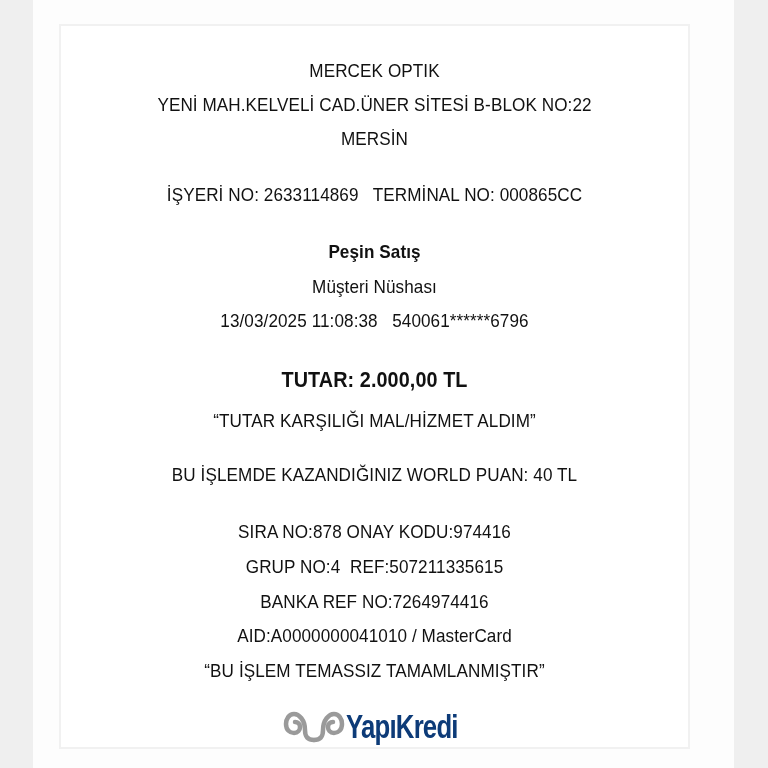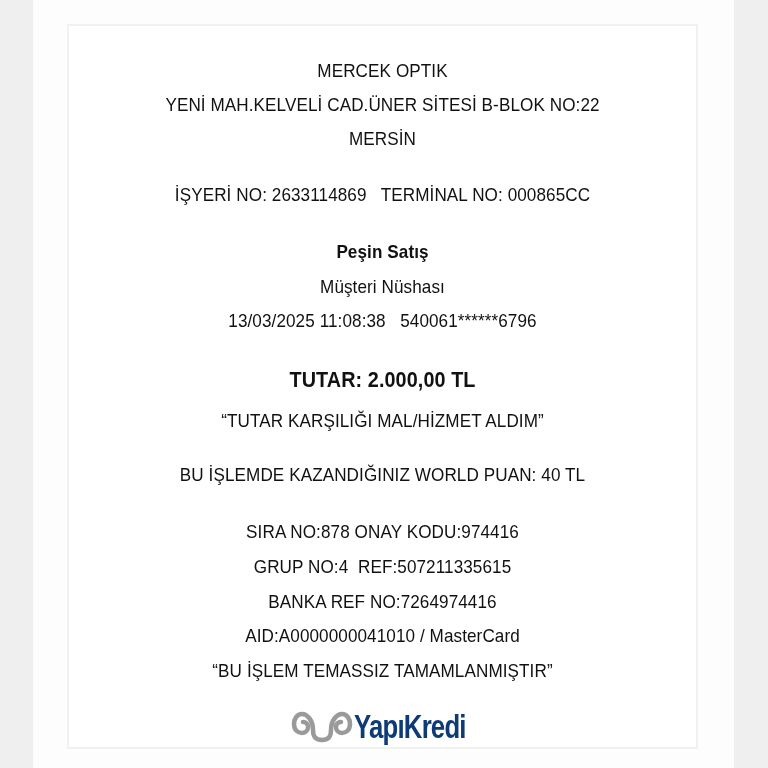--- a/index.html
+++ b/index.html
@@ -13,21 +13,21 @@
     .page {
       position: absolute;
       left: 33px;
       top: 0;
       width: 701px;
       height: 768px;
       background: #fdfdfd;
     }
     .receipt {
       position: absolute;
-      left: 34px;
+      left: 26px;
       top: 24px;
       width: 631px;
       height: 725px;
       background: #ffffff;
       border: 2px solid #f1f1f1;
       box-sizing: border-box;
     }
     .line {
       position: absolute;
       left: 0;

